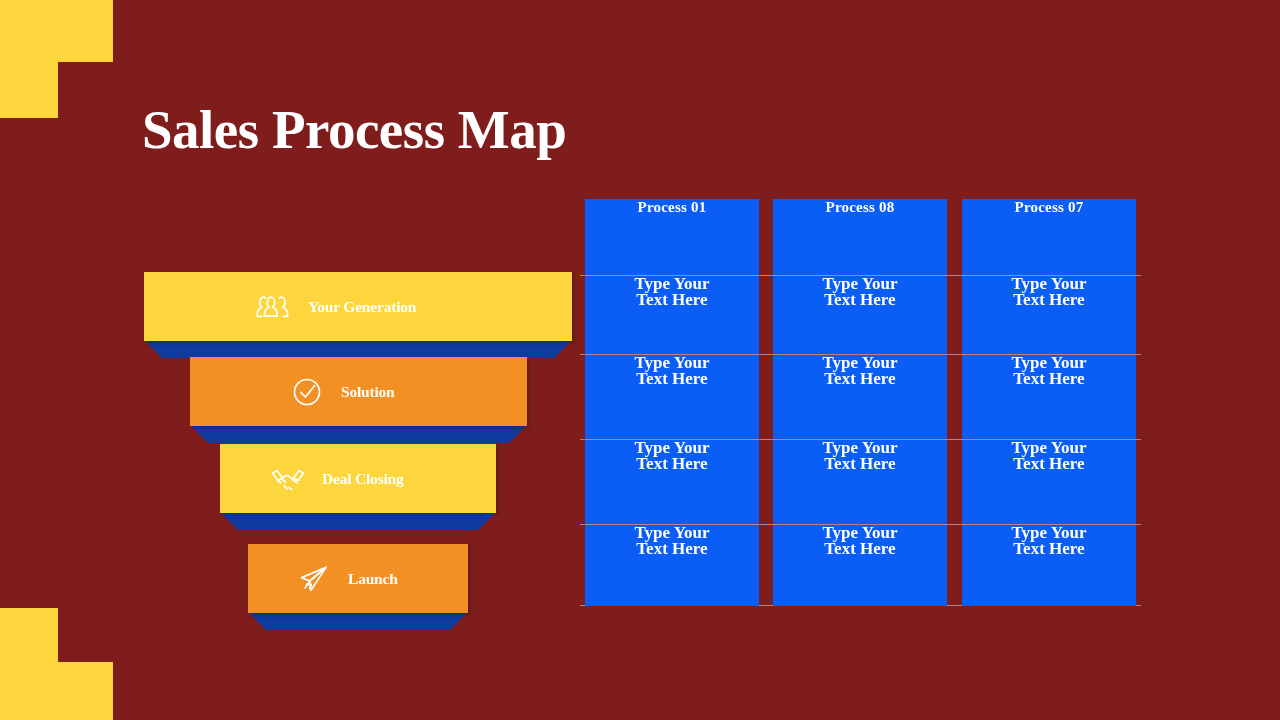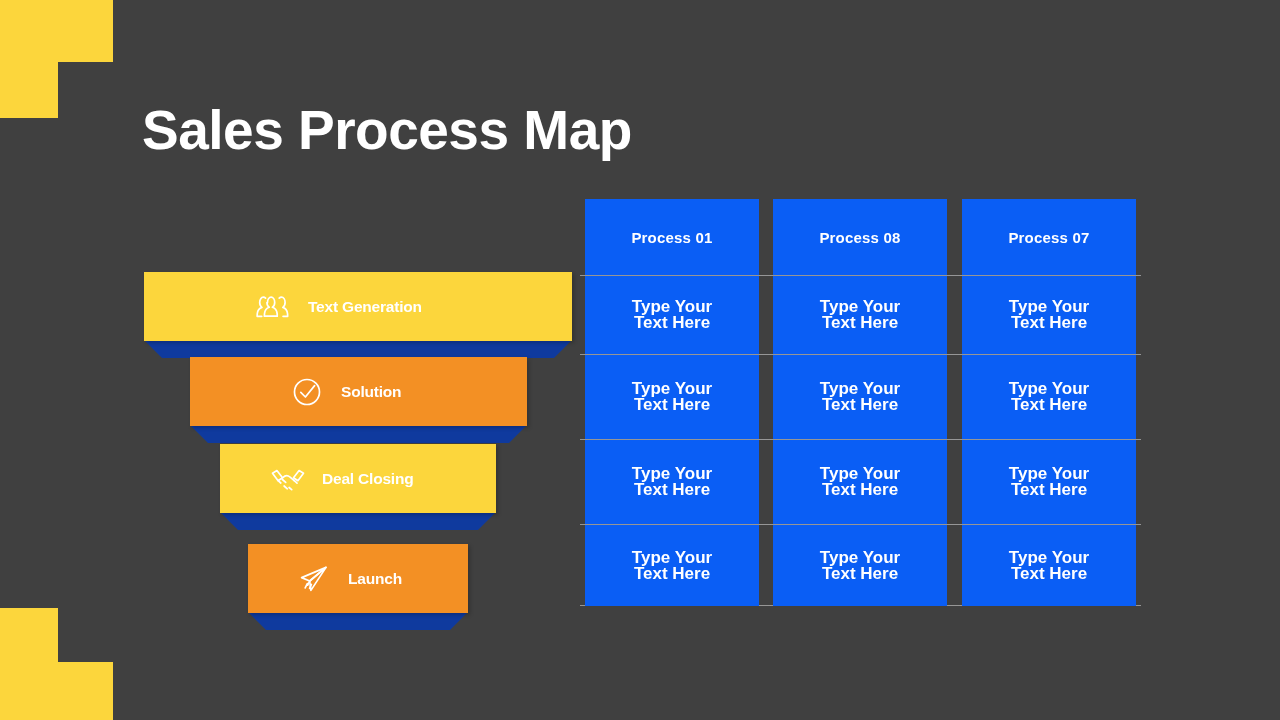--- a/index.html
+++ b/index.html
@@ -10,22 +10,23 @@
     width: 1280px;
     height: 720px;
     overflow: hidden;
     font-family: "Liberation Sans", sans-serif;
     background: #5589f8;
   }
   .slide {
     position: relative;
     width: 1280px;
     height: 720px;
-    background: #404040;
+    background: #7f1d1d;
     overflow: hidden;
+    font-family: Liberation Serif, serif;
   }
 
   
   .deco {
     position: absolute;
     background: #fcd63c;
   }
   .deco-tl-wide  { left: 0; top: 0;    width: 113px; height: 62px; }
   .deco-tl-narrow{ left: 0; top: 62px; width: 58px;  height: 56px; }
   .deco-bl-narrow{ left: 0; top: 608px; width: 58px;  height: 54px; }
@@ -62,21 +63,20 @@
   .matrix-col.c1 { left: 188px; }
   .matrix-col.c2 { left: 377px; }
 
   .cell {
     position: absolute;
     left: 0;
     width: 174px;
     background: #0a5ef5;
     box-sizing: border-box;
     display: flex;
-    align-items: center;
     justify-content: center;
     text-align: center;
     color: #ffffff;
   }
   .cell.head {
     top: 0;
     height: 76px;
     font-size: 15px;
     font-weight: bold;
     letter-spacing: 0.2px;
@@ -295,21 +295,21 @@
         <polygon points="0,68 428,68 410,86 18,86" fill="#0f3a9e"></polygon>
       </svg>
       <div class="bar">
         <span class="ico">
           <svg class="icon-svg" viewBox="0 0 40 40">
             <path d="M13.5 15.5c0-3.1 1.6-5.4 3.6-5.4s3.6 2.3 3.6 5.4c0 2.2-1 4-2.3 4.8 2.6 .8 4.4 3 4.7 6.1 .1 .9 .15 1.9 .15 2.8H10.4c0-.9 .05-1.9 .15-2.8 .3-3.1 2.1-5.3 4.7-6.1-1.3-.8-2.3-2.6-2.3-4.8z"></path>
             <path d="M11.6 11.2c-.6-.6-1.4-1-2.3-1-2 0-3.6 2.3-3.6 5.4 0 2.2 1 4 2.3 4.8-2.6 .8-4.4 3-4.7 6.1-.1 .9-.15 1.9-.15 2.8h4.6"></path>
             <path d="M25.2 11.2c.6-.6 1.4-1 2.3-1 2 0 3.6 2.3 3.6 5.4 0 2.2-1 4-2.3 4.8 2.6 .8 4.4 3 4.7 6.1 .1 .9 .15 1.9 .15 2.8h-4.6"></path>
           </svg>
         </span>
-        <span class="lbl">Text Generation</span>
+        <span class="lbl">Your Generation</span>
       </div>
     </div>
 
     <div class="stage s1">
       <svg class="shelf" viewBox="0 0 337 86" preserveAspectRatio="none">
         <polygon points="0,68 337,68 319,86 18,86" fill="#0f3a9e"></polygon>
       </svg>
       <div class="bar">
         <span class="ico">
           <svg class="icon-svg" viewBox="0 0 40 40">

